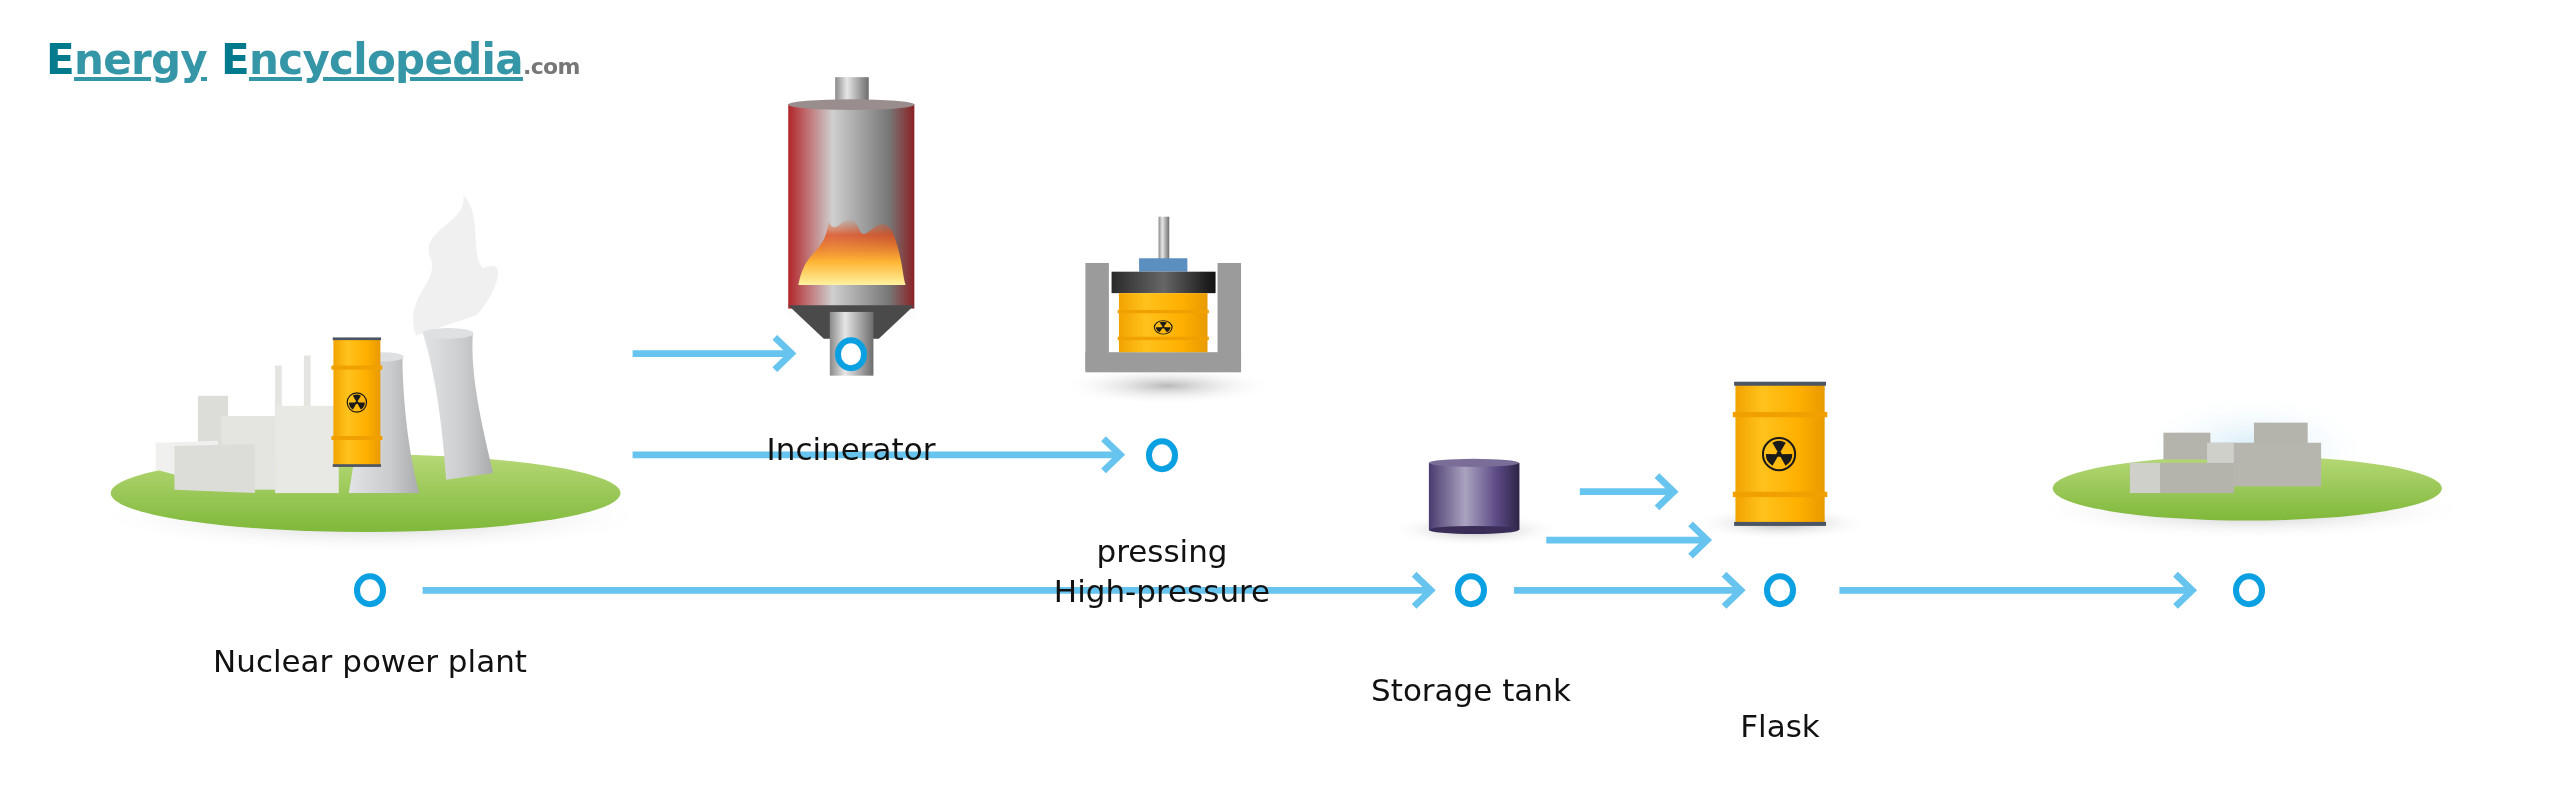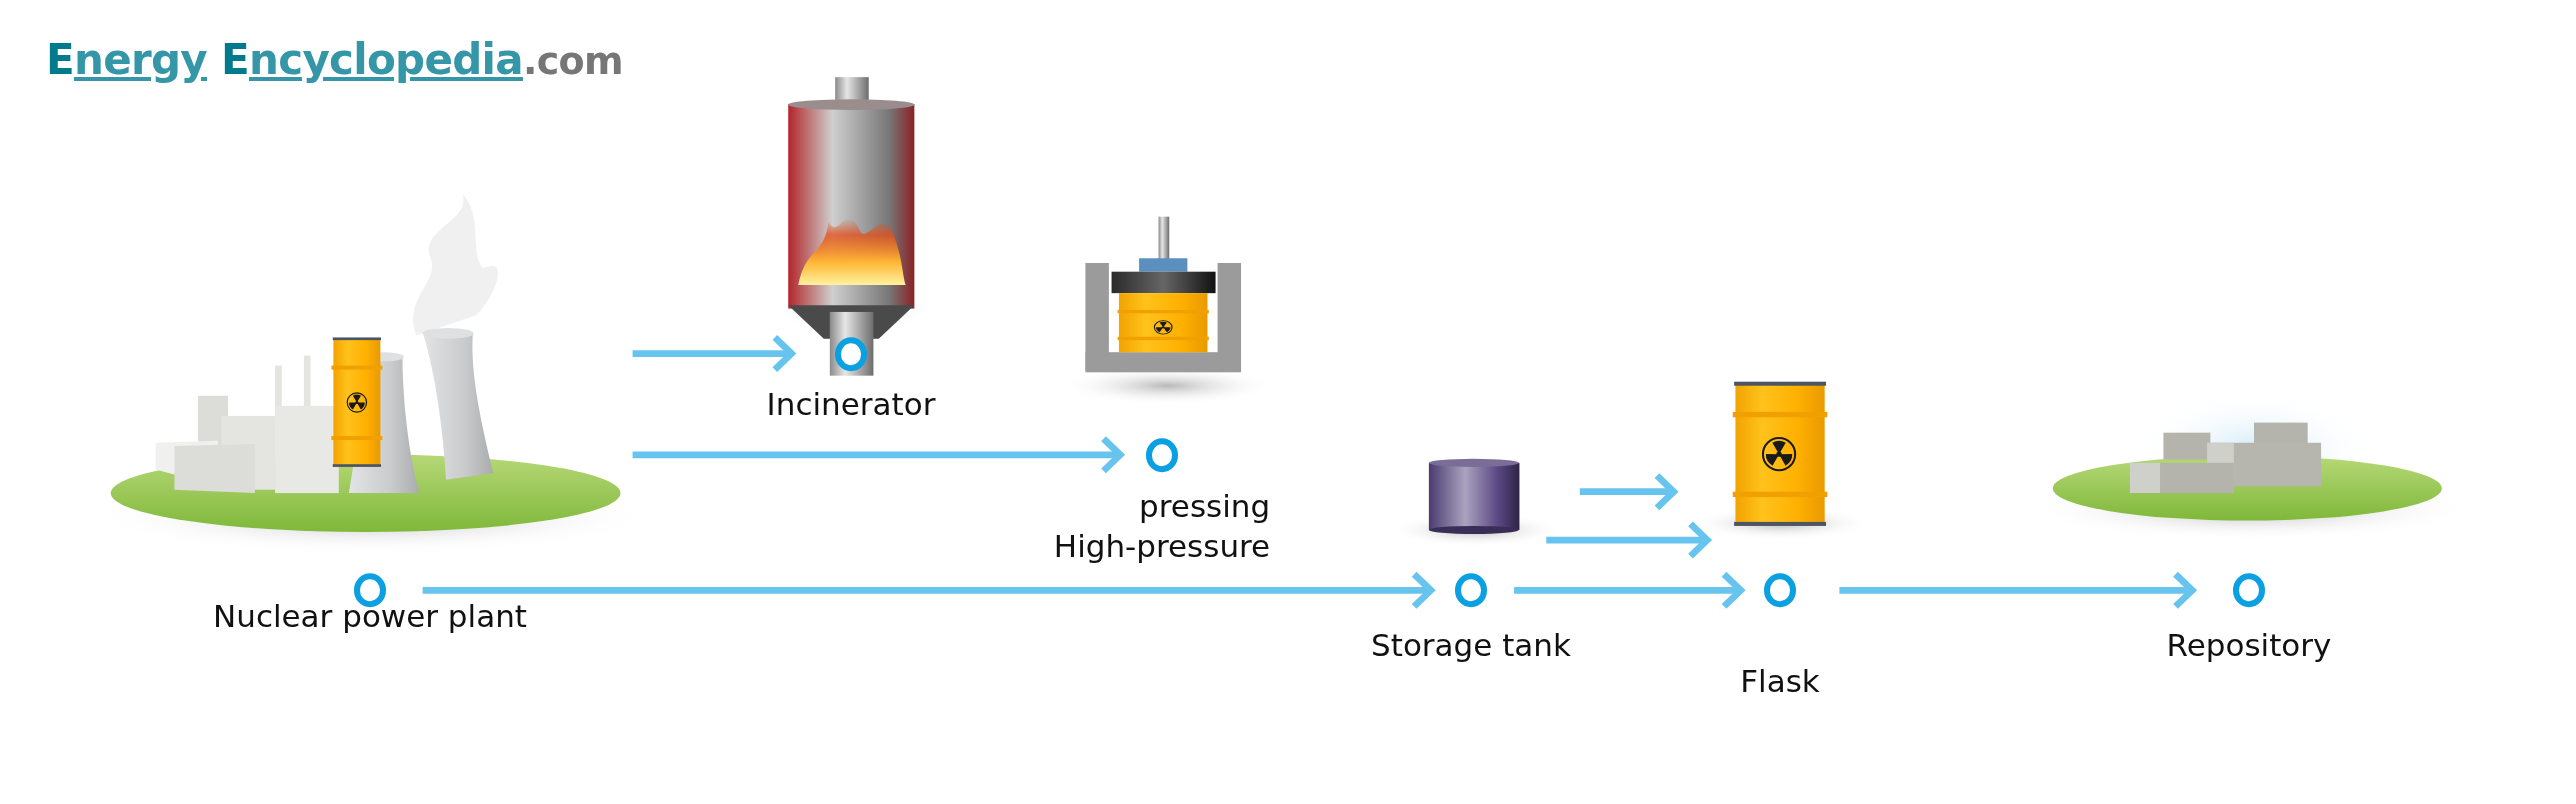--- a/index.html
+++ b/index.html
@@ -1,22 +1,22 @@
 <!DOCTYPE html>
 <html style="font-size:10.7px"><head>
 <meta charset="utf-8">
 <style>
   html,body{margin:0;padding:0;background:#ffffff;}
   body{width:2576px;height:805px;position:relative;overflow:hidden;font-family:"DejaVu Sans",sans-serif;}
   .abs{position:absolute;}
   .logo{left:46px;top:35px;font-family:"DejaVu Sans",sans-serif;font-weight:bold;font-size:42px;letter-spacing:-0.7px;white-space:nowrap;}
   .logo .cap{color:#007a8c;}
   .logo .word{color:#3596a8;text-decoration:underline;}
-  .logo .dom{color:#767676;font-size:38px;font-weight:bold;}
-  .label{font-family:"DejaVu Sans",sans-serif;font-size:31px;color:#111;text-align:right;white-space:nowrap;line-height:40px;transform:translateX(-50%);}
+  .logo .dom{color:#767676;font-size:22px;font-weight:bold;}
+  .label{font-family:"DejaVu Sans",sans-serif;font-size:31px;color:#111;text-align:center;white-space:nowrap;line-height:40px;transform:translateX(-50%);margin-top:45px;}
   .marker{width:20px;height:21.5px;border:6.7px solid #0aa0e2;border-radius:50%;background:#fff;transform:translate(-50%,-50%);}
   svg.arrows{left:0;top:0;}
 </style>
 </head>
 <body>
 
 <div class="abs logo">
   <span class="cap">E</span><span class="word">nergy</span>
   <span class="cap">E</span><span class="word">ncyclopedia</span><span class="dom">.com</span>
 </div>
@@ -214,15 +214,14 @@
   <div>pressing</div>
   <div>High-pressure</div>
 </div>
 <div class="abs label" style="left:1471px;top:625px">
   <span>Storage tank</span>
 </div>
 <div class="abs label" style="left:1780px;top:661px">
   <span>Flask</span>
 </div>
 <div class="abs label" style="left:2249px;top:625px">
-  <div>Repository</div>
 </div>
 
 
 </body></html>

